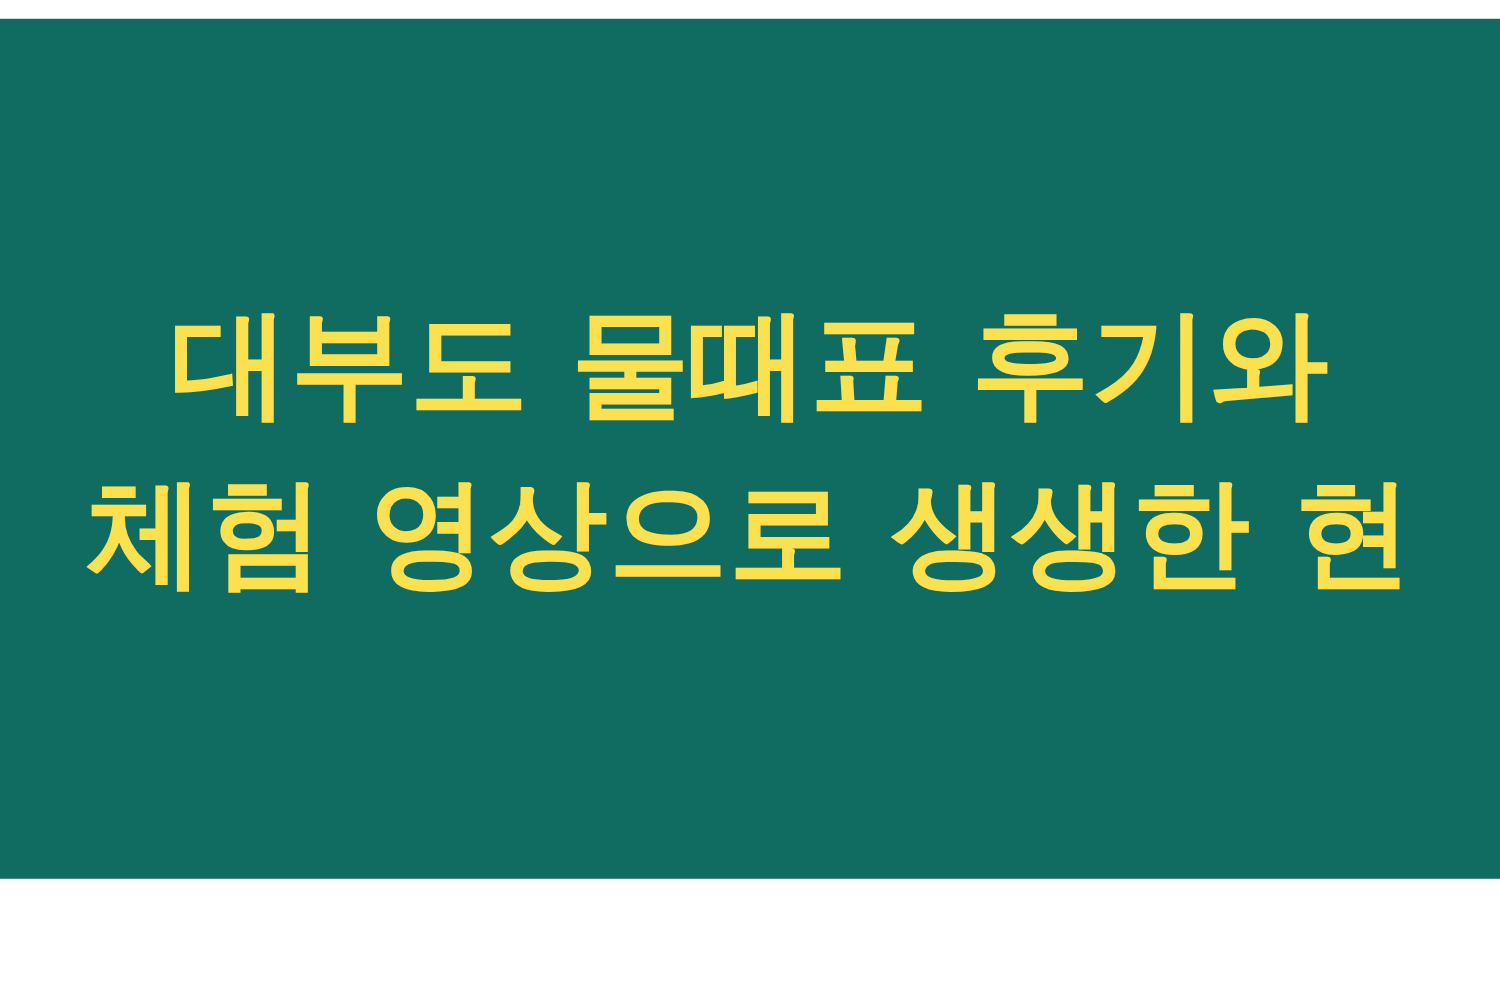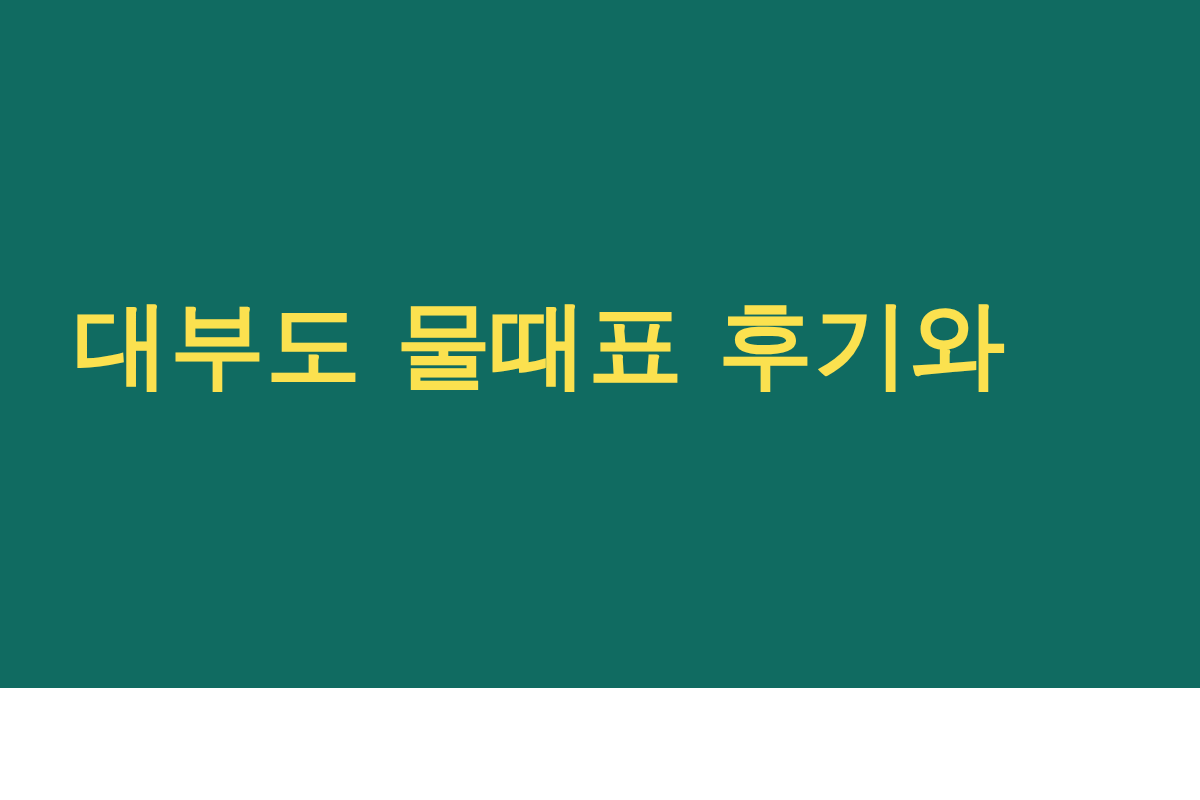--- a/index.html
+++ b/index.html
@@ -17,21 +17,23 @@
 
   
   .banner {
     position: relative;
     box-sizing: border-box;
     width: 1200px;
     height: 688px;
     background-color: #106B61;
     display: flex;
     align-items: center;
+    justify-content: center;
     overflow: hidden;
+    margin-top: 15px;
   }
 
   
   .headline {
     width: 1080px;
     margin: 0;
     padding: 0;
     text-align: center;
     color: #FBE14F;
     font-family: "DejaVu Sans", "Liberation Sans", sans-serif;
@@ -53,15 +55,16 @@
     letter-spacing: 1px;
   }
 </style>
 </head>
 <body>
 
 <div class="banner" style="background-color: rgb(16, 107, 97);">
 
   <h1 class="headline" style="color: rgb(251, 225, 79); text-align: center;">
     <span class="line">대부도 물때표 후기와</span>
+    <span class="line">체험 영상으로 생생한 현</span>
   </h1>
 
 </div>
 
 </body></html>

